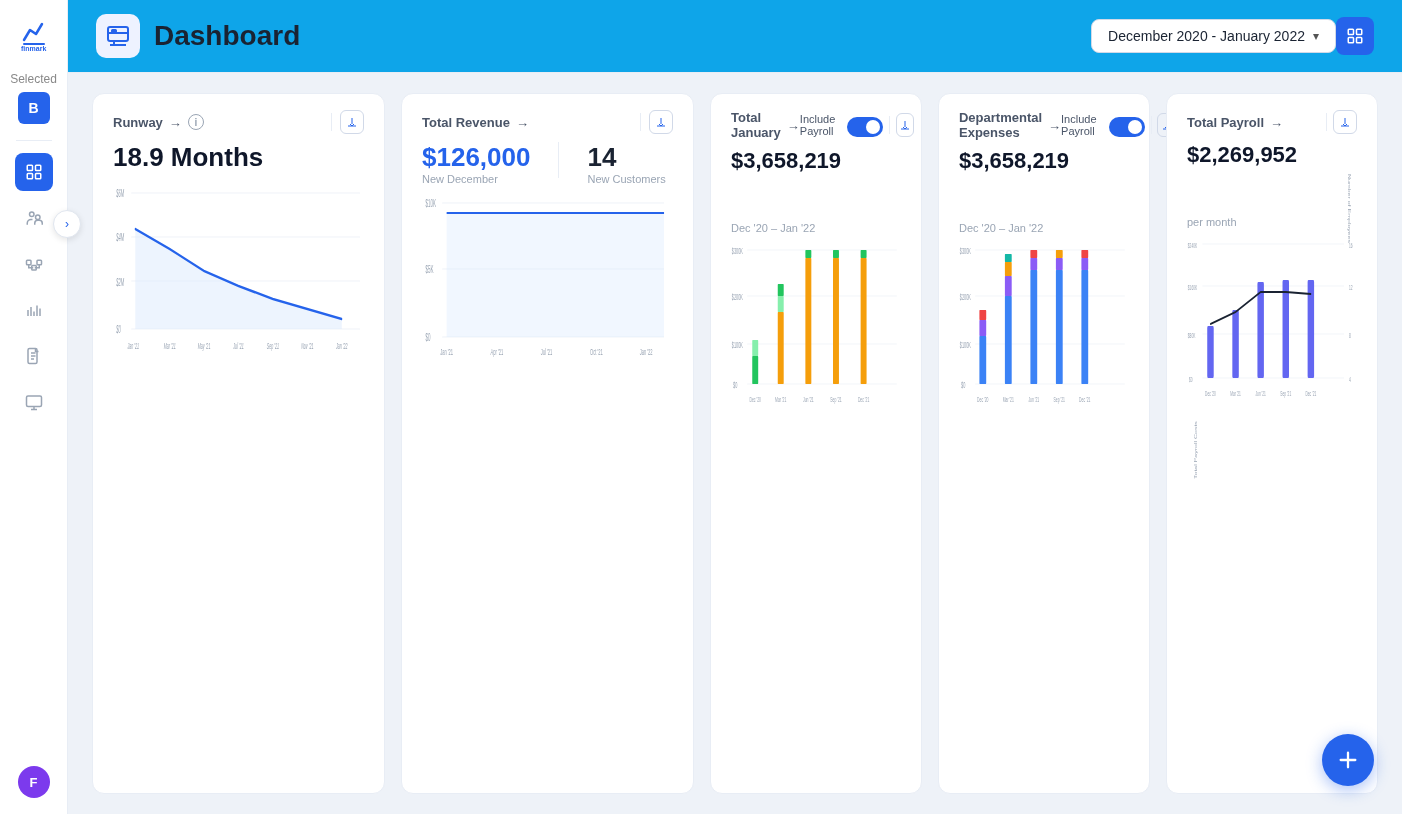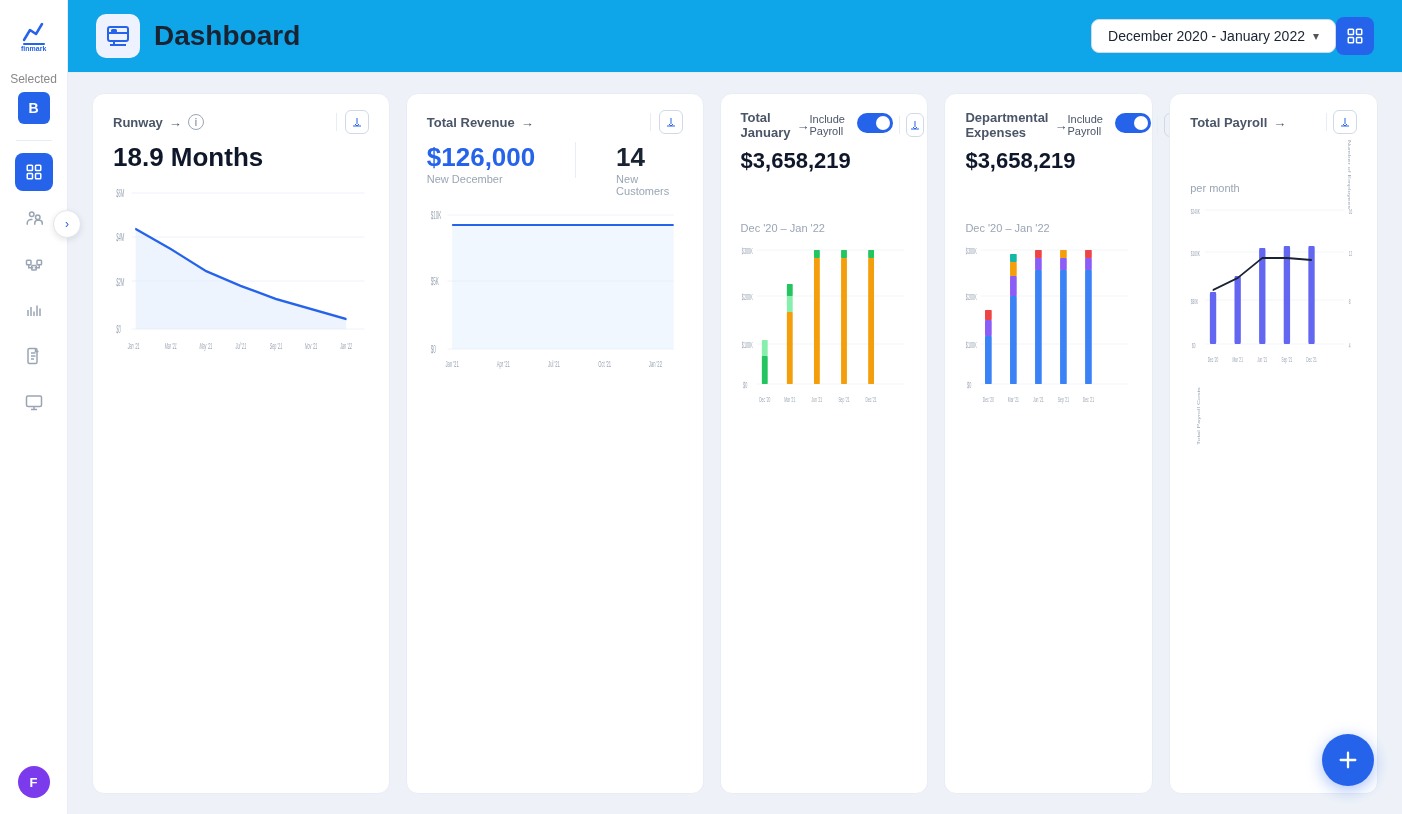--- a/index.html
+++ b/index.html
@@ -220,21 +220,21 @@
       font-size: 12px;
     }
     .card-big-value {
       font-size: 26px;
       font-weight: 700;
       color: #0f172a;
       margin-bottom: 4px;
     }
     .card-sub-row {
       display: flex;
-      gap: 20px;
+      gap: 8px;
     }
     .card-sub-item {}
     .card-sub-value {
       font-size: 24px;
       font-weight: 700;
       color: #1a2332;
     }
     .card-sub-label {
       font-size: 11px;
       color: #9aa5b4;
@@ -262,21 +262,21 @@
       content: '';
       position: absolute;
       width: 14px; height: 14px;
       background: #fff;
       border-radius: 50%;
       top: 3px; right: 3px;
       transition: right 0.2s;
     }
     .include-payroll-row {
       display: flex;
-      align-items: flex-start;
+      align-items: flex-end;
       gap: 6px;
       font-size: 11px;
       color: #4a5568;
     }
 
     
     .chart-area {
       width: 100%;
       position: relative;
     }
@@ -643,20 +643,21 @@
           </div>
           <div style="display:flex;align-items:center;gap:6px">
             <div class="card-divider-v"></div>
             <div class="card-download">
               <svg width="12" height="12" viewBox="0 0 24 24" fill="none" stroke="#2563eb" stroke-width="2">
                 <path d="M12 4v12M8 16l4 4 4-4M4 20h16"></path>
               </svg>
             </div>
           </div>
         </div>
+        <div class="card-big-value" style="font-size:22px">$2,269,952</div>
         <div class="card-date-range">per month</div>
 
         <div class="chart-area" style="margin-top:6px">
           <svg width="100%" height="175" viewBox="0 0 420 175" preserveAspectRatio="none">
 
             <text x="2" y="14" style="font-size:8px;fill:#9aa5b4">$240K</text>
             <text x="2" y="56" style="font-size:8px;fill:#9aa5b4">$160K</text>
             <text x="2" y="104" style="font-size:8px;fill:#9aa5b4">$80K</text>
             <text x="5" y="148" style="font-size:8px;fill:#9aa5b4">$0</text>
 

